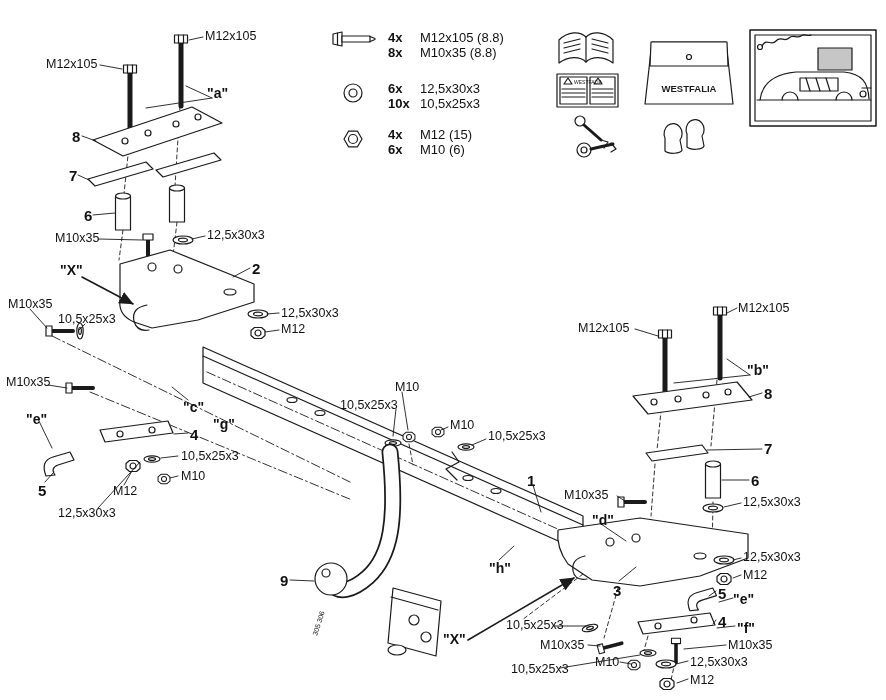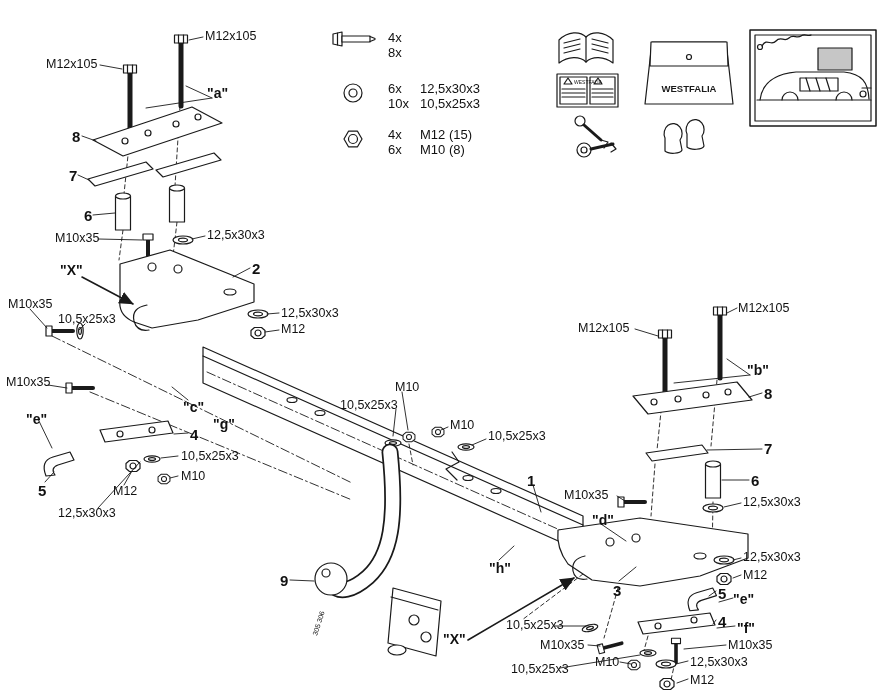--- a/index.html
+++ b/index.html
@@ -24,21 +24,21 @@
   .callout { position:absolute; white-space:nowrap; color:#111; font-size:12.5px; line-height:1.1; }
   .callout.part { font-weight:bold; font-size:15px; }
   .callout.pos  { font-weight:bold; font-size:14px; }
 
   
   .parts-list { position:absolute; left:331px; top:26px; width:230px; height:130px;
                 font-size:13px; color:#111; }
   .pl-row { position:absolute; left:0; display:flex; align-items:flex-start; }
   .pl-icon { width:57px; display:flex; align-items:center; padding-top:1px; }
   .pl-col { line-height:15px; }
-  .pl-qty { width:32px; }
+  .pl-qty { width:32px;font-weight:bold; }
 </style>
 </head>
 <body>
 
 <div class="stage">
 
   <svg id="diagram" class="la" width="886" height="700" viewBox="0 0 886 700">
     <defs>
       <marker id="arw" markerWidth="11" markerHeight="9" refX="8.5" refY="4" orient="auto">
         <polygon points="0,0 9,4 0,8" class="dk"></polygon>
@@ -345,20 +345,24 @@
             <line x1="6.5" y1="2" x2="6.5" y2="14"></line>
           <rect x="11" y="5" width="28" height="6" class="f"></rect>
           <line x1="39" y1="5.5" x2="44" y2="7.5"></line>
             <line x1="39" y1="10.5" x2="44" y2="8.5"></line>
         </svg>
       </span>
       <div class="pl-col pl-qty">
         <div>4x</div>
         <div>8x</div>
       </div>
+      <div class="pl-col">
+        <div>M12x105 (8.8)</div>
+        <div>M10x35 (8.8)</div>
+      </div>
     </div>
 
     <div class="pl-row" style="top:55px">
       <span class="pl-icon" style="padding-left:11px">
         <svg class="la" width="22" height="22" viewBox="0 0 22 22">
           <circle cx="11" cy="11" r="9" class="f"></circle>
             <circle cx="11" cy="11" r="4" class="f"></circle>
         </svg>
       </span>
       <div class="pl-col pl-qty">
@@ -377,21 +381,21 @@
           <polygon points="20,11 15.5,18.8 6.5,18.8 2,11 6.5,3.2 15.5,3.2" class="f"></polygon>
           <circle cx="11" cy="11" r="4.5" class="f"></circle>
         </svg>
       </span>
       <div class="pl-col pl-qty">
         <div>4x</div>
         <div>6x</div>
       </div>
       <div class="pl-col">
         <div>M12 (15)</div>
-        <div>M10 (8)</div>
+        <div>M10 (6)</div>
       </div>
     </div>
   </div>
 
   <div>
       <div class="callout spec" style="left: 205px; top: 30px;">M12x105</div>
       <div class="callout spec" style="left: 46px; top: 58px;">M12x105</div>
       <div class="callout pos" style="left: 207px; top: 86px;">"a"</div>
       <div class="callout part" style="left: 72px; top: 129px;">8</div>
       <div class="callout part" style="left: 69px; top: 168px;">7</div>

